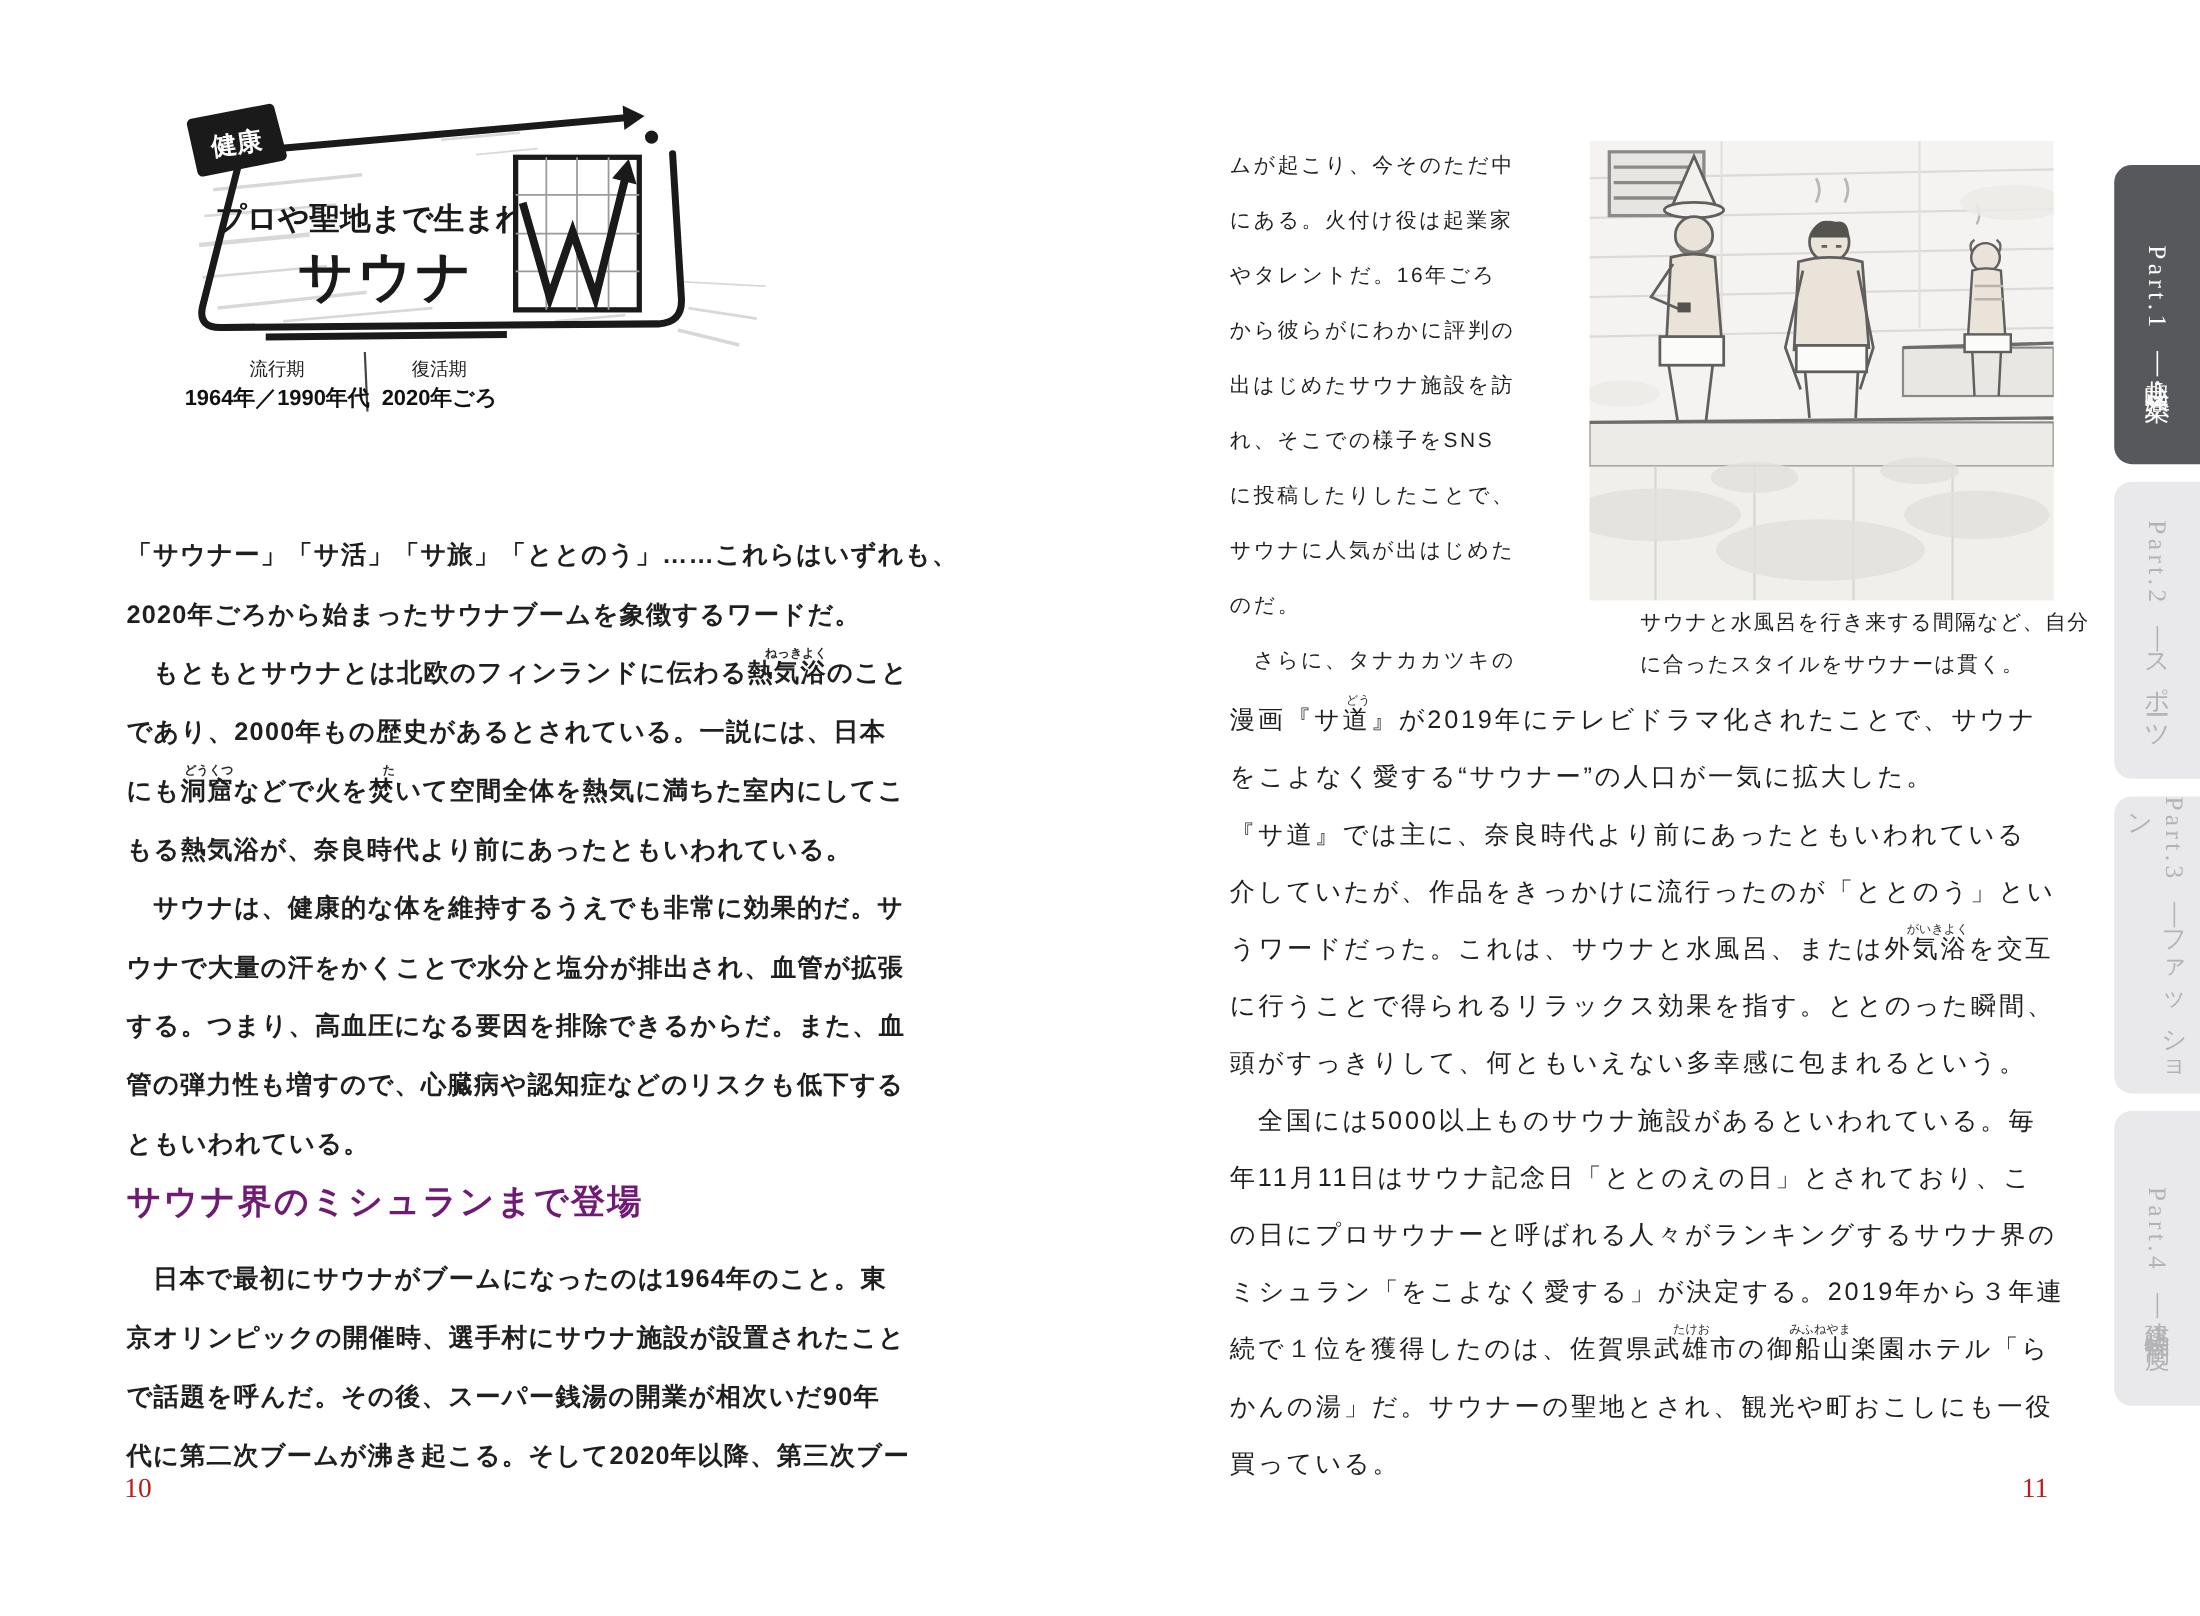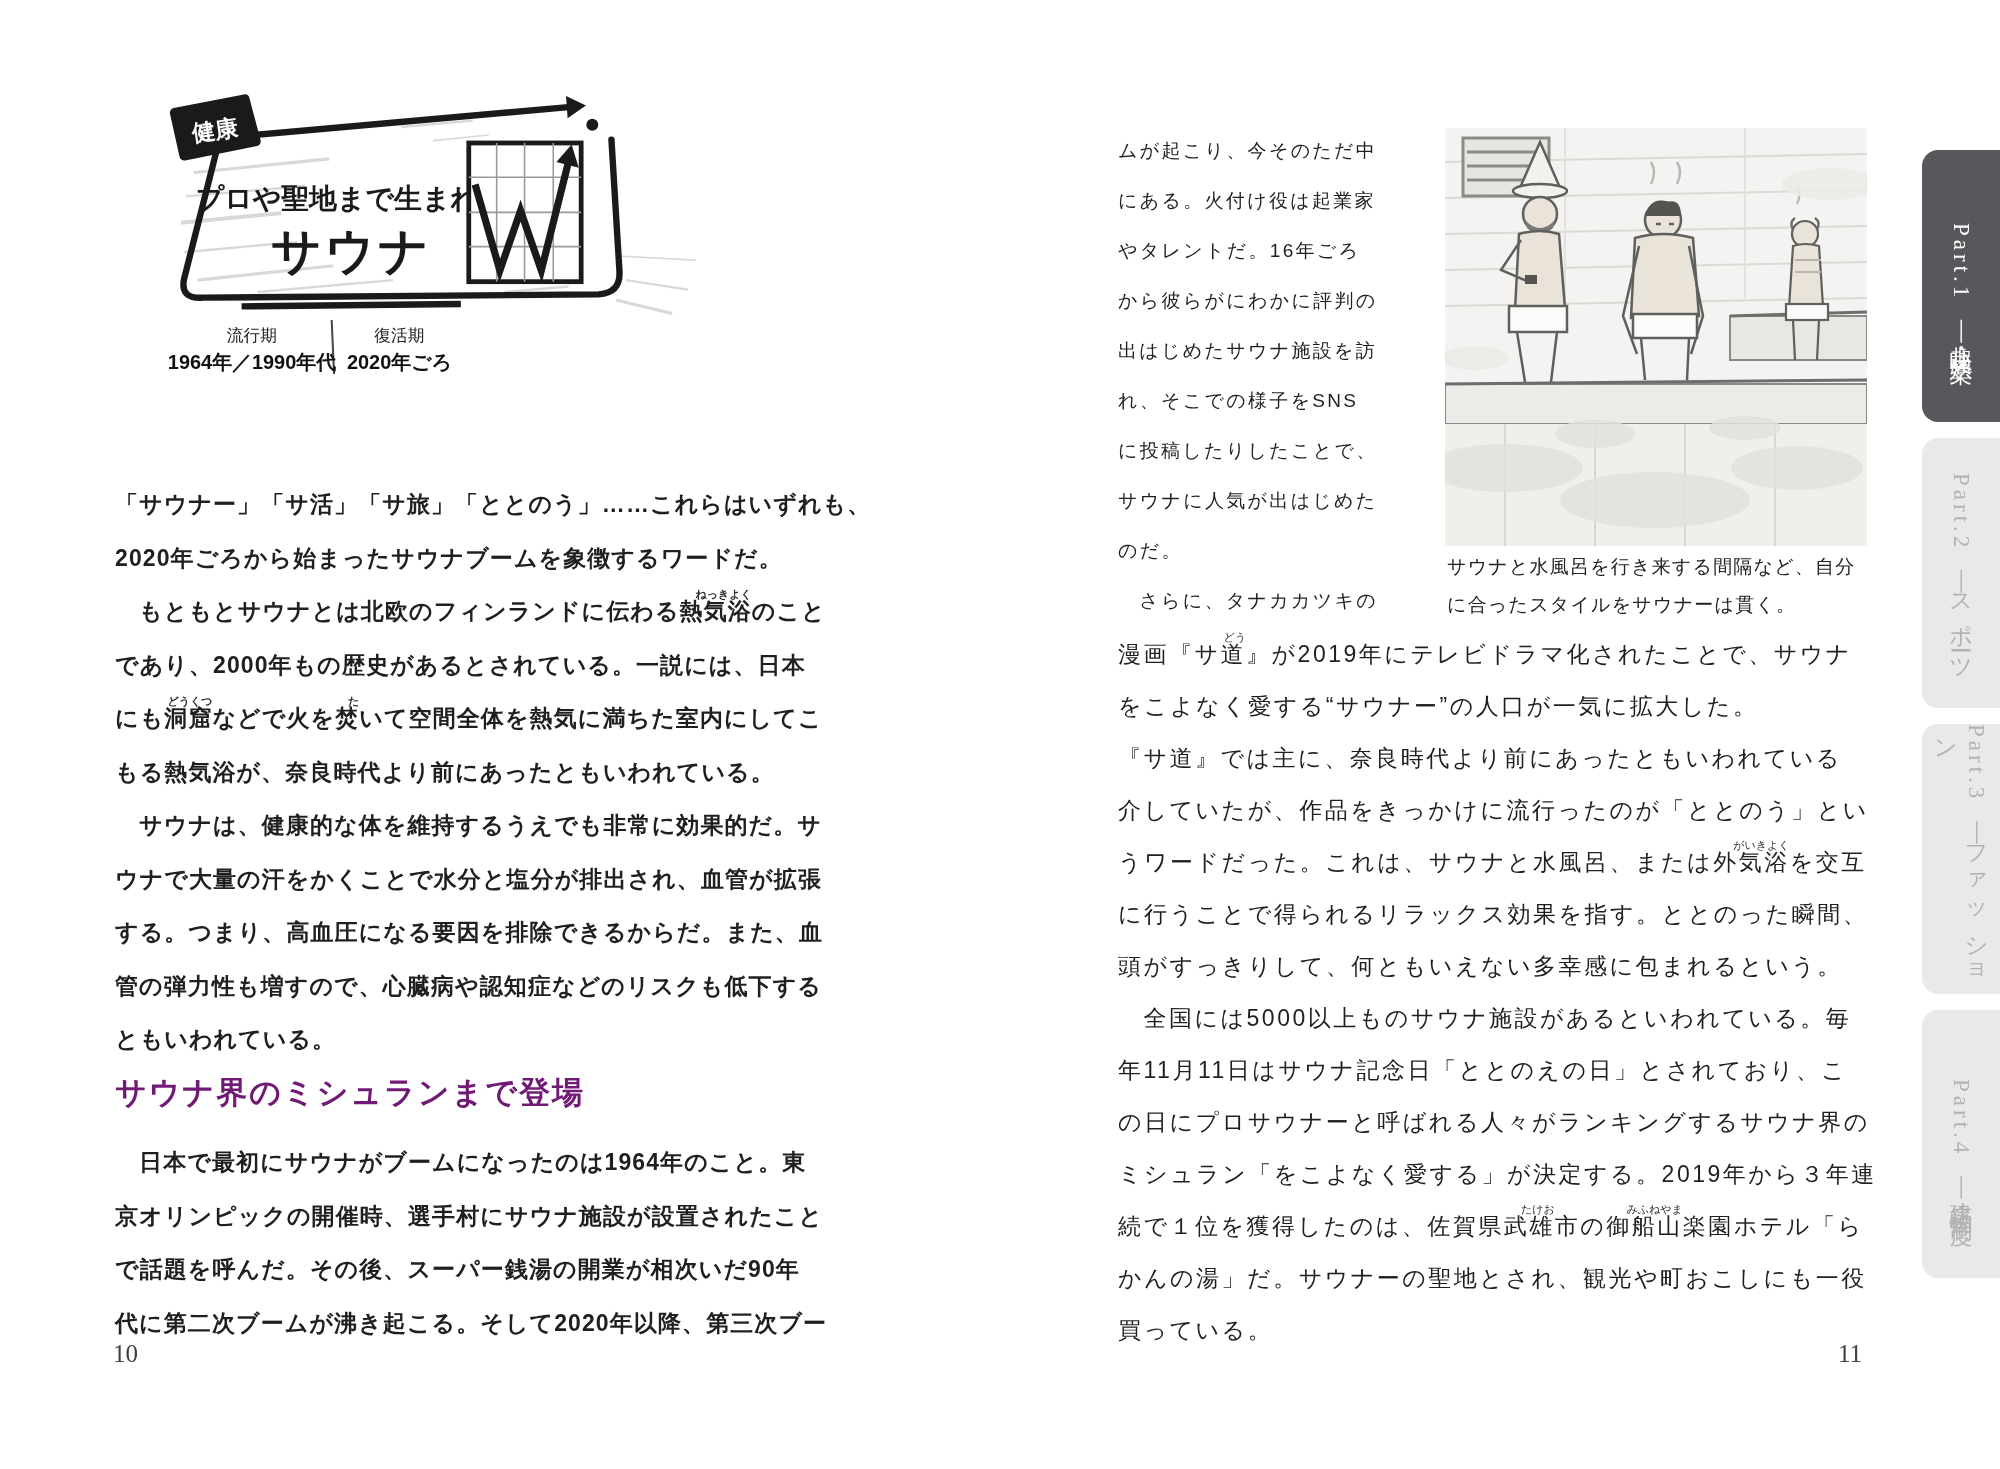--- a/index.html
+++ b/index.html
@@ -3,31 +3,31 @@
 <meta charset="utf-8">
 <style>
   html,body{margin:0;padding:0;background:#fff;}
   .page{position:relative;width:2000px;height:1469px;background:#ffffff;overflow:hidden;
         font-family:"Liberation Sans",sans-serif;color:#1f1f1f;}
   .col{position:absolute;}
   .tl{white-space:pre;}
   .lh54 .tl{height:53.5px;line-height:53.5px;font-weight:bold;}
   .lh50 .tl{height:50px;line-height:50px;}
   .lh52 .tl{height:52px;line-height:52px;}
-  .lh38 .tl{height:38px;line-height:38px;}
+  .lh38 .tl{height:38px;line-height:38px;margin-left:44px;}
   ruby{ruby-position:over;}
   rt{font-size:11px;letter-spacing:0;color:#2a2a2a;text-align:right;}
   .body-left{left:115px;top:478px;width:730px;font-size:23px;letter-spacing:1.1px;}
   .body-left2{left:115px;top:1136px;width:730px;font-size:23px;letter-spacing:1.1px;}
   .section-heading{position:absolute;left:115px;top:1072px;font-size:31px;font-weight:bold;
         letter-spacing:2px;color:#701a75;}
   .col-narrow{left:1118px;top:126px;width:320px;font-size:19px;letter-spacing:2.3px;}
   .col-full{left:1118px;top:628px;width:760px;font-size:23px;letter-spacing:2.5px;}
   .caption{left:1447px;top:548px;width:440px;font-size:19px;letter-spacing:1.2px;color:#222;}
-  .pagenum{position:absolute;font-family:"Liberation Serif",serif;font-size:25px;color:#404040;}
+  .pagenum{position:absolute;font-family:"Liberation Serif",serif;font-size:25px;color:#b91c1c;}
   .pagenum.left{left:113px;top:1340px;}
   .pagenum.right{left:1838px;top:1340px;}
   .tab{position:absolute;left:1922px;width:78px;border-radius:16px 0 0 16px;
        writing-mode:vertical-rl;display:flex;align-items:center;justify-content:center;
        font-family:"Liberation Serif",serif;font-size:23px;letter-spacing:4px;}
   .tab.active{background:#57585b;color:#ffffff;}
   .tab.inactive{background:#e9e9eb;color:#b3b3b6;}
   .tab.t1{top:150px;height:272px;}
   .tab.t2{top:438px;height:270px;}
   .tab.t3{top:724px;height:270px;}

